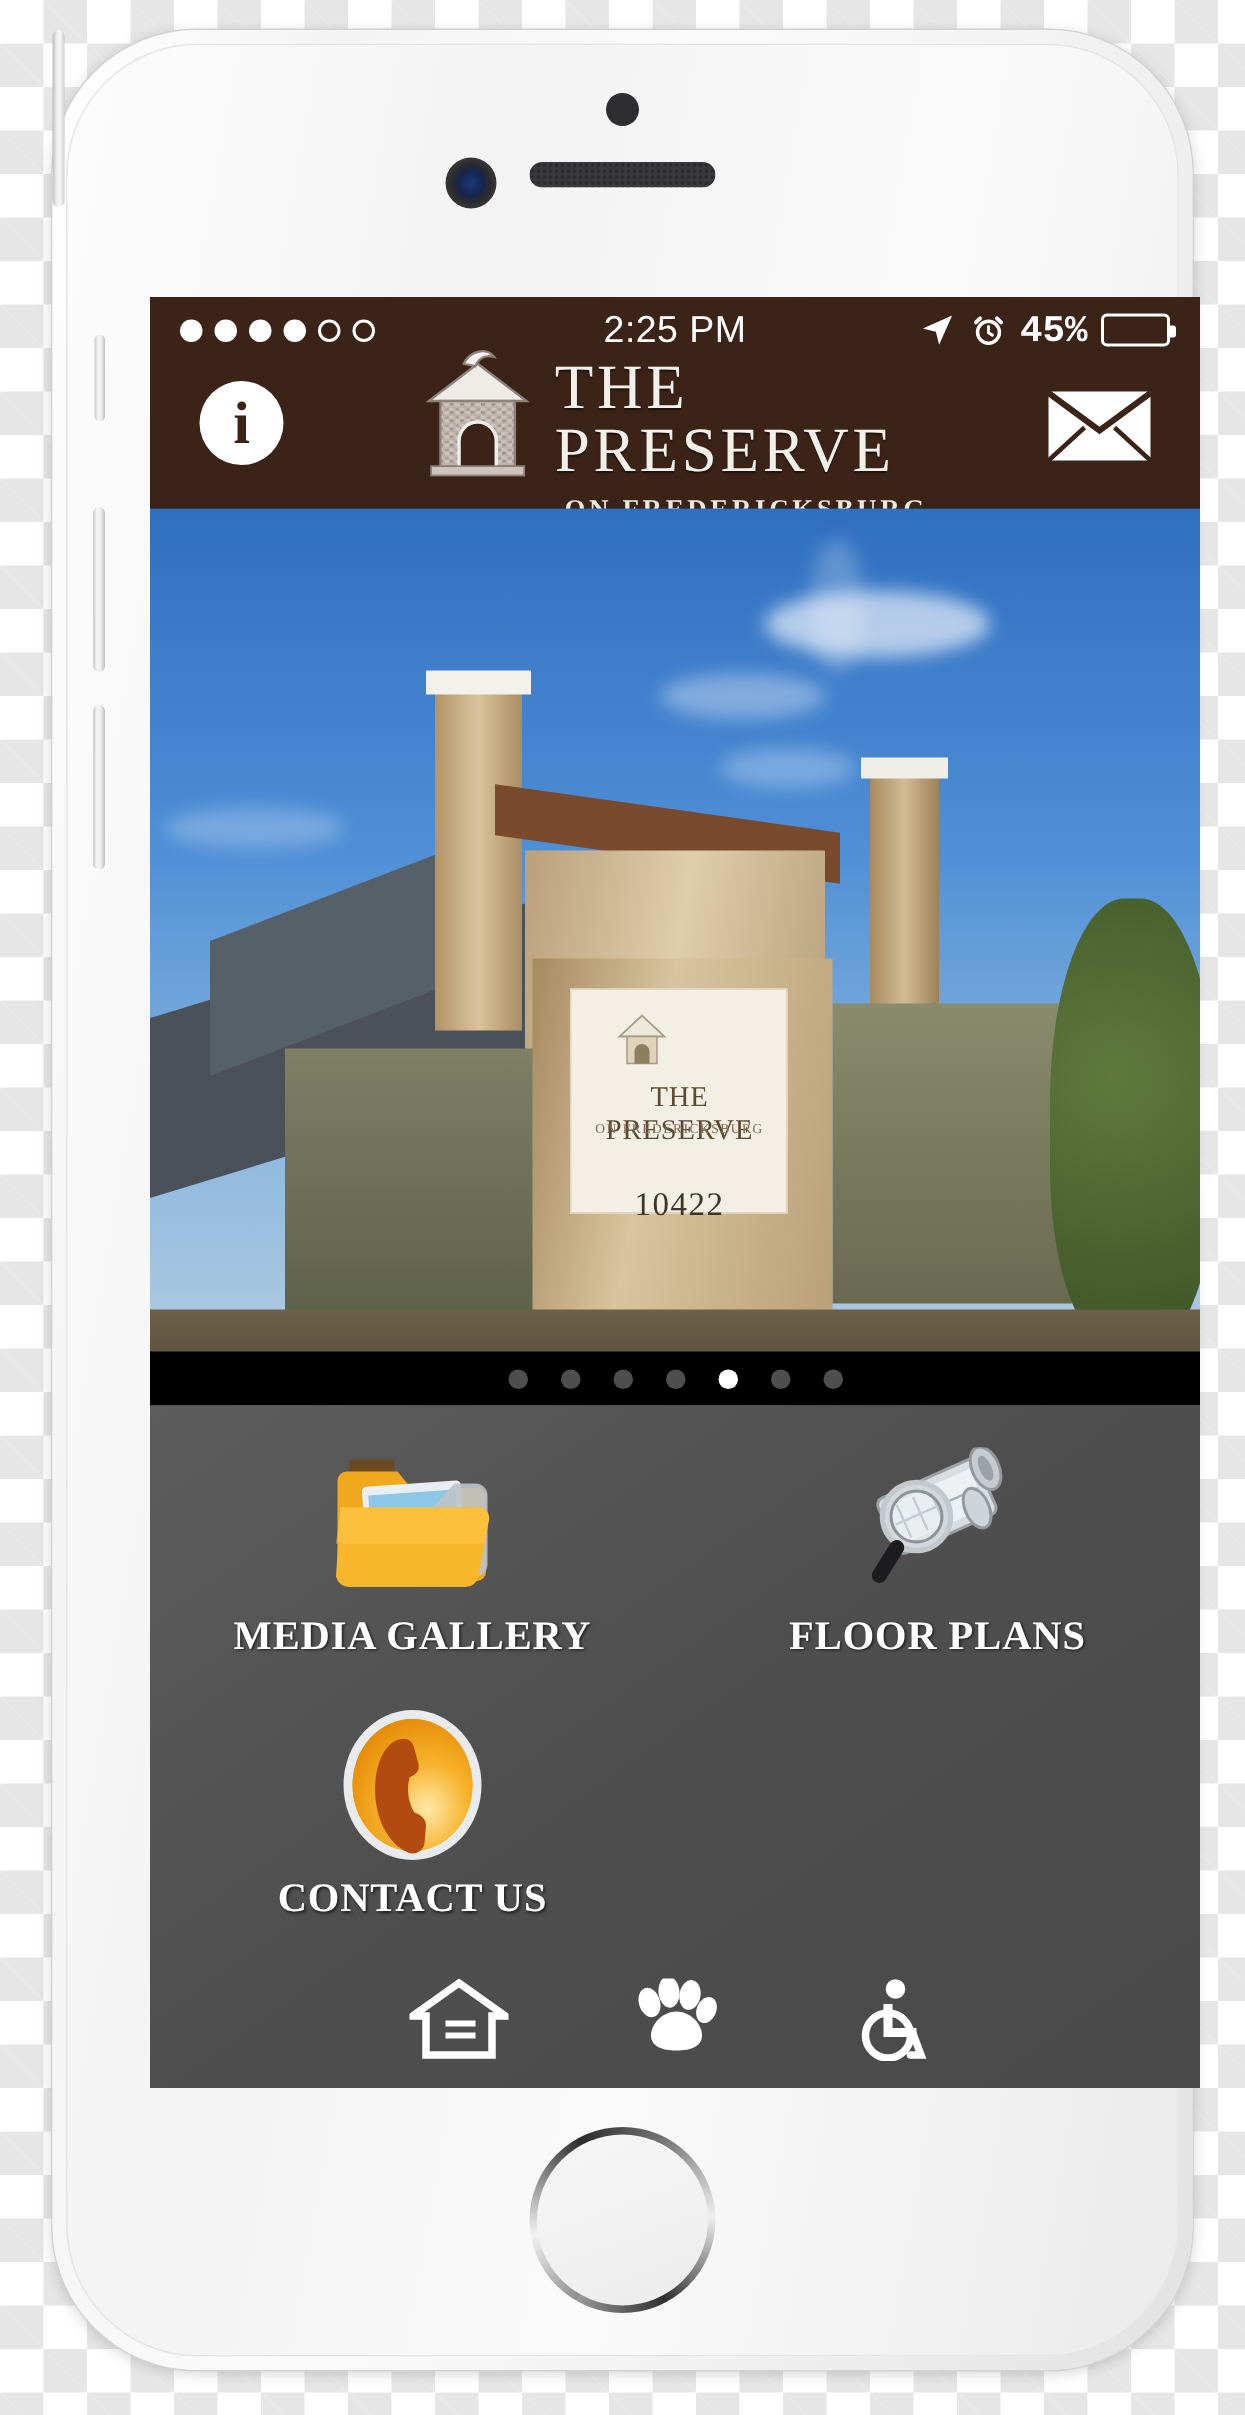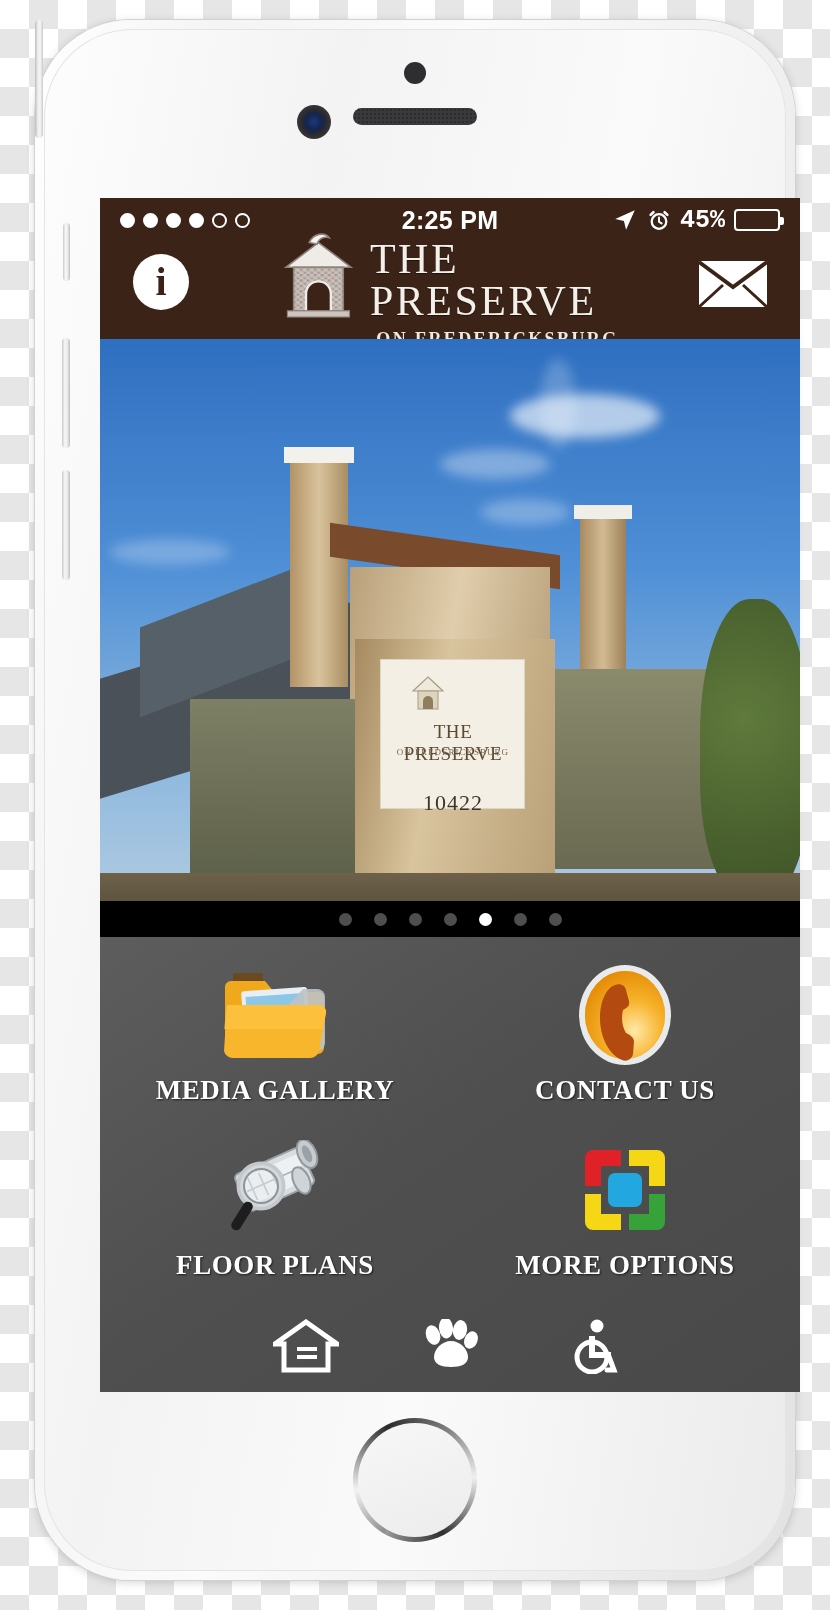--- a/index.html
+++ b/index.html
@@ -62,21 +62,21 @@
   }
 
   
   #app-header{ position:relative; height:141px; background:#3b2318; }
   #status-bar{ position:relative; height:44px; padding:0 20px; display:flex;
     align-items:center; justify-content:space-between; color:#fff; }
   #signal-dots{ display:flex; gap:8px; align-items:center; }
   .sig-dot{ width:15px; height:15px; border-radius:50%; border:2px solid #ffffff; }
   .sig-dot.on{ background:#ffffff; }
   #status-time{ position:absolute; left:0; right:0; text-align:center;
-    font-size:25px; font-weight:bold; letter-spacing:.3px; pointer-events:none; }
+    font-size:25px; font-weight:normal; letter-spacing:.3px; pointer-events:none; }
   #status-right{ display:flex; align-items:center; gap:9px; font-size:25px; font-weight:bold;font-family:Liberation Mono, monospace; }
   #battery-shell{ width:46px; height:22px; border:2px solid #fff; border-radius:4px; padding:2px;
     position:relative; }
   #battery-shell:after{ content:""; position:absolute; right:-6px; top:6px; width:4px; height:8px;
     background:#fff; border-radius:0 2px 2px 0; }
   #battery-fill{ height:100%; background:#fff; border-radius:1px; }
 
   #brand-row{ position:relative; height:97px; }
   #info-button{ position:absolute; left:33px; top:12px; width:56px; height:56px; border-radius:50%;
     background:#fff; display:flex; align-items:center; justify-content:center; }
@@ -274,70 +274,58 @@
               <path d="M86 24h14a8 8 0 0 1 8 8v46a8 8 0 0 1-8 8H30z" fill="#bcc2c7" opacity=".9"></path>
               <path d="M10 40h92a7 7 0 0 1 7 8l-7 38a9 9 0 0 1-9 7H16a9 9 0 0 1-9-7z" fill="#f8b62c"></path>
               <path d="M10 40h92a7 7 0 0 1 7 8l-3 16H7z" fill="#ffc84d" opacity=".55"></path>
             </svg>
           </div>
           <div class="tile-label">MEDIA GALLERY</div>
         </div>
 
         <div class="tile">
           <div class="tile-icon">
+            <svg width="120" height="100" viewBox="0 0 120 100">
+              <g transform="rotate(-24 60 50)">
+                <rect x="28" y="20" width="72" height="40" rx="5" fill="#d9dde0" stroke="#9aa1a7" stroke-width="2"></rect>
+                <rect x="34" y="26" width="60" height="28" fill="#eef1f3"></rect>
+                <path d="M40 28v24M52 28v24M64 28v24M34 40h60" stroke="#aab1b7" stroke-width="1.6"></path>
+                <ellipse cx="104" cy="30" rx="9" ry="15" fill="#c6cbcf" stroke="#93999e" stroke-width="2"></ellipse>
+                <ellipse cx="104" cy="30" rx="4" ry="9" fill="#9aa1a7"></ellipse>
+                <ellipse cx="88" cy="52" rx="8" ry="14" fill="#cfd4d8" stroke="#93999e" stroke-width="2"></ellipse>
+              </g>
+              <circle cx="46" cy="46" r="21" fill="none" stroke="#c3c8cc" stroke-width="7"></circle>
+              <circle cx="46" cy="46" r="21" fill="#e6eaed" opacity=".45"></circle>
+              <circle cx="46" cy="46" r="17" fill="none" stroke="#8d9399" stroke-width="2"></circle>
+              <rect x="22" y="60" width="10" height="32" rx="5" fill="#1d1d1f" transform="rotate(32 27 76)"></rect>
+            </svg>
+          </div>
+          <div class="tile-label">FLOOR PLANS</div>
+        </div>
+
+        <div class="tile">
+          <div class="tile-icon">
             <svg width="100" height="108" viewBox="0 0 100 108">
               <ellipse cx="50" cy="54" rx="46" ry="50" fill="#e9eaec"></ellipse>
               <ellipse cx="50" cy="54" rx="40" ry="44" fill="radial-gradient(#fff,#f0a000)" style="fill:#f3a712"></ellipse>
               <ellipse cx="50" cy="54" rx="40" ry="44" fill="none"></ellipse>
               <ellipse cx="50" cy="54" rx="40" ry="44" style="fill:url(#og)"></ellipse>
               <defs>
                 <radialGradient id="og" cx="62%" cy="68%" r="72%">
                   <stop offset="0%" stop-color="#ffe9a8"></stop>
                   <stop offset="48%" stop-color="#f7b32b"></stop>
                   <stop offset="100%" stop-color="#e58a06"></stop>
                 </radialGradient>
               </defs>
               <path d="M40 24c5-2 10 0 11 5l3 11c1 5-2 7-6 9-2 8-1 16 3 23 4 2 8 4 8 9l-1 12c-1 5-6 8-11 6-14-6-22-24-22-42 0-16 6-30 15-33z" fill="#b34a10"></path>
             </svg>
           </div>
           <div class="tile-label">CONTACT US</div>
         </div>
 
-        <div class="tile">
-          <div class="tile-icon">
-            <svg width="120" height="100" viewBox="0 0 120 100">
-              <g transform="rotate(-24 60 50)">
-                <rect x="28" y="20" width="72" height="40" rx="5" fill="#d9dde0" stroke="#9aa1a7" stroke-width="2"></rect>
-                <rect x="34" y="26" width="60" height="28" fill="#eef1f3"></rect>
-                <path d="M40 28v24M52 28v24M64 28v24M34 40h60" stroke="#aab1b7" stroke-width="1.6"></path>
-                <ellipse cx="104" cy="30" rx="9" ry="15" fill="#c6cbcf" stroke="#93999e" stroke-width="2"></ellipse>
-                <ellipse cx="104" cy="30" rx="4" ry="9" fill="#9aa1a7"></ellipse>
-                <ellipse cx="88" cy="52" rx="8" ry="14" fill="#cfd4d8" stroke="#93999e" stroke-width="2"></ellipse>
-              </g>
-              <circle cx="46" cy="46" r="21" fill="none" stroke="#c3c8cc" stroke-width="7"></circle>
-              <circle cx="46" cy="46" r="21" fill="#e6eaed" opacity=".45"></circle>
-              <circle cx="46" cy="46" r="17" fill="none" stroke="#8d9399" stroke-width="2"></circle>
-              <rect x="22" y="60" width="10" height="32" rx="5" fill="#1d1d1f" transform="rotate(32 27 76)"></rect>
-            </svg>
-          </div>
-          <div class="tile-label">FLOOR PLANS</div>
-        </div>
-
-        <div class="tile">
-          <div class="tile-icon">
-            <svg width="100" height="100" viewBox="0 0 100 100">
-              <path d="M10 18a8 8 0 0 1 8-8h28v16H26v20H10z" fill="#e02128"></path>
-              <path d="M54 10h28a8 8 0 0 1 8 8v28H74V26H54z" fill="#f6d716"></path>
-              <path d="M10 54h16v20h20v16H18a8 8 0 0 1-8-8z" fill="#f6d716"></path>
-              <path d="M74 54h16v28a8 8 0 0 1-8 8H54V74h20z" fill="#38a23a"></path>
-              <rect x="33" y="33" width="34" height="34" rx="7" fill="#23a7e0"></rect>
-            </svg>
-          </div>
-          <div class="tile-label">MORE OPTIONS</div>
-        </div>
       </div>
 
       <div id="footer-icons">
         <span class="foot-ico">
           <svg width="66" height="54" viewBox="0 0 66 54">
             <path d="M33 3 64 25h-9v26H11V25H2z" fill="none" stroke="#fff" stroke-width="5"></path>
             <rect x="24" y="28" width="20" height="4" fill="#fff"></rect>
             <rect x="24" y="36" width="20" height="4" fill="#fff"></rect>
           </svg>
         </span>

